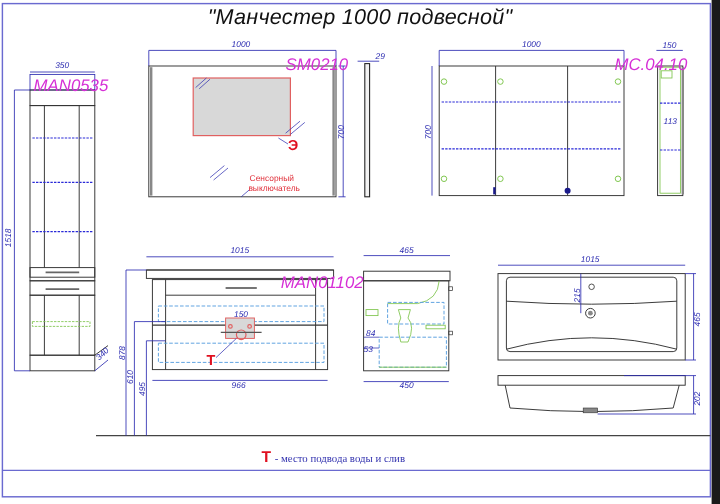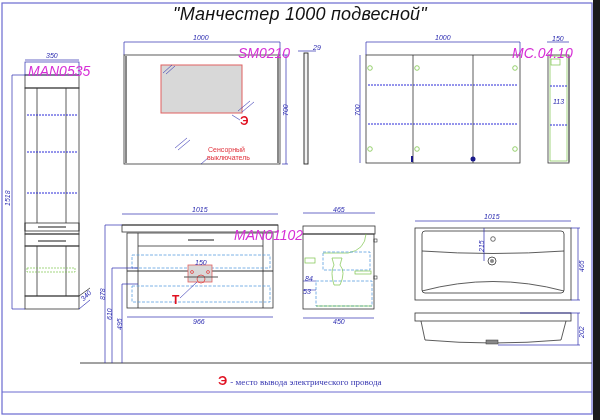--- a/index.html
+++ b/index.html
@@ -212,15 +212,15 @@
 <div class="dim" style="left:305px; top:275px;">84</div>
 <div class="dim" style="left:303px; top:288px;">53</div>
 
 <div class="dim" style="left:484px; top:213px;">1015</div>
 <div class="dim v" style="left:578px; top:272px;">465</div>
 <div class="dim v" style="left:478px; top:252px;">215</div>
 <div class="dim v" style="left:578px; top:338px;">202</div>
 
 <div class="legend">
   <div class="row">
-    <span class="mark">Э</span><span>- место вывода электрического провода</span>
+    <span class="mark">Т</span><span>- место подвода воды и слив</span>
   </div>
 </div>
 
 </body></html>

